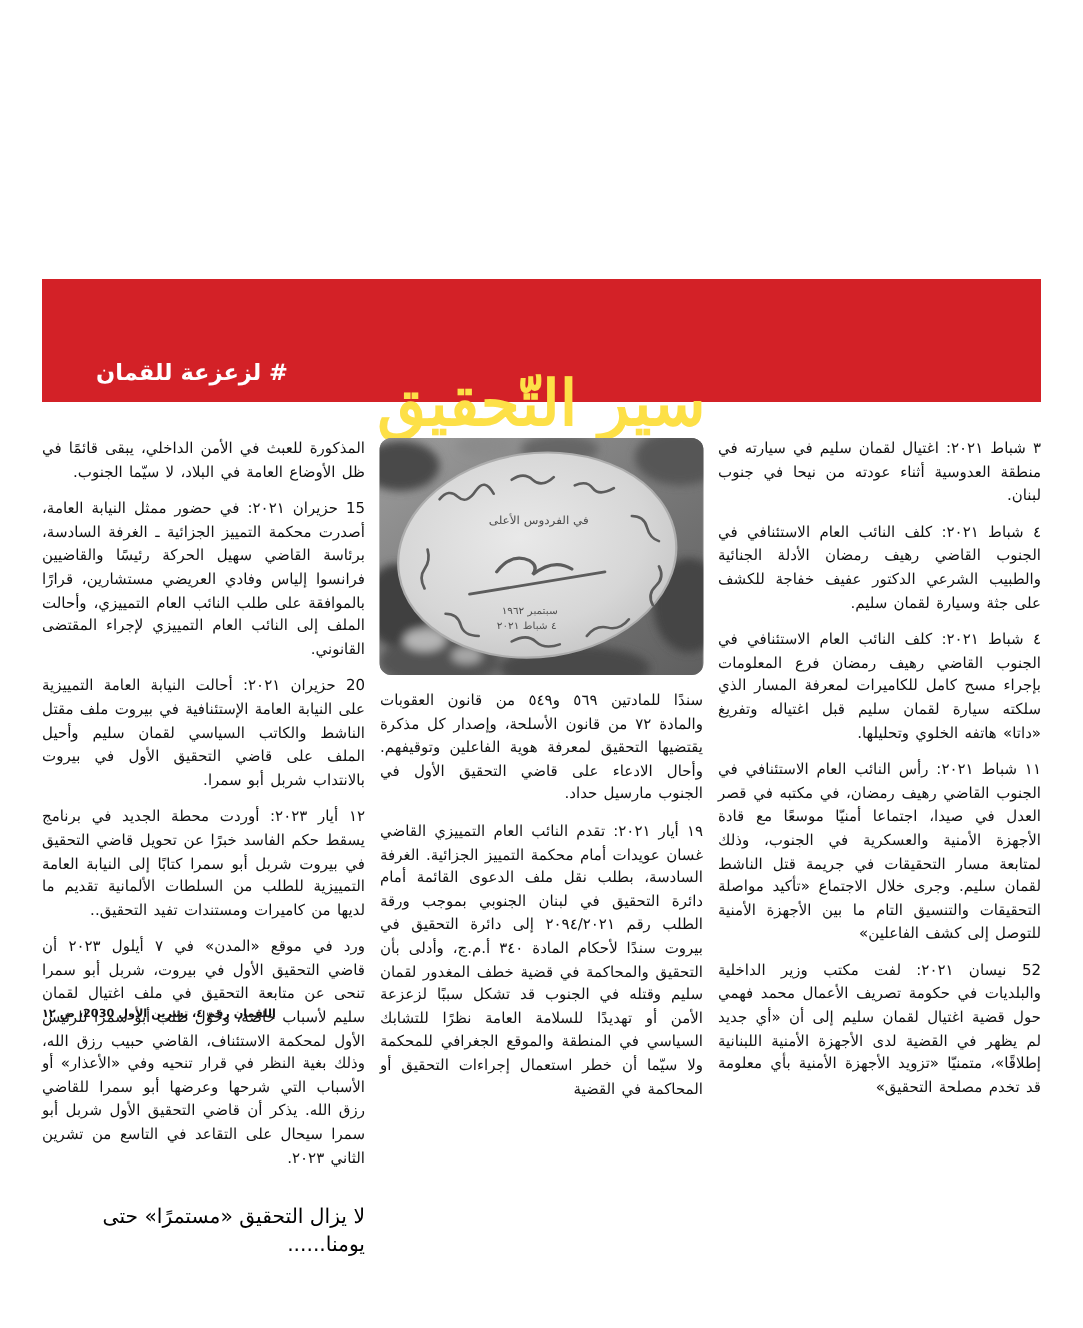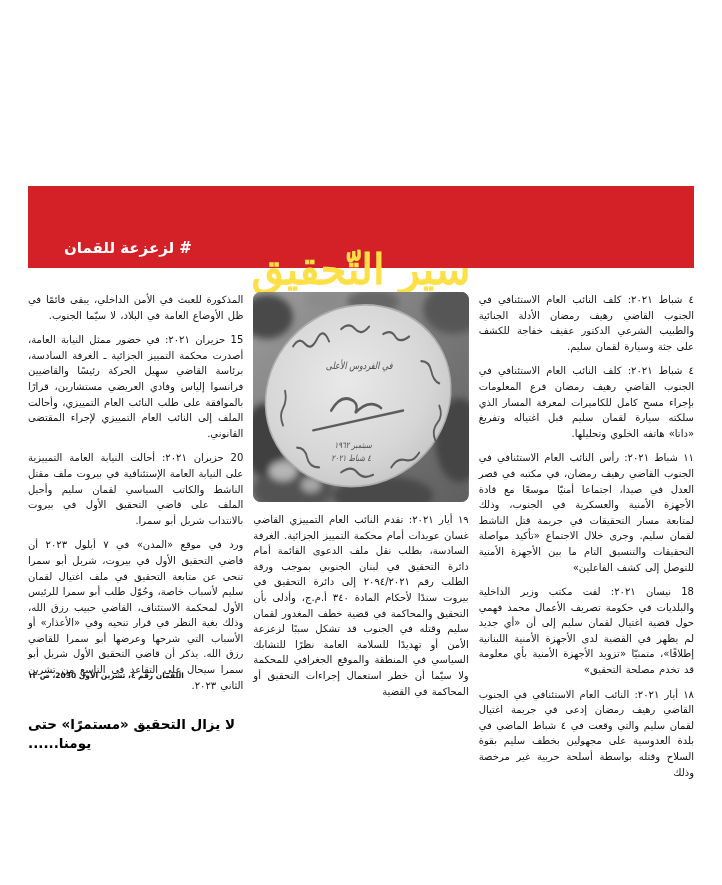--- a/index.html
+++ b/index.html
@@ -12,50 +12,50 @@
     font-family:"DejaVu Serif",serif;font-weight:bold;font-size:42px;color:#fde047;
     white-space:nowrap;letter-spacing:0px;margin-top:45px;}
   .banner-hashtag{position:absolute;bottom:11px;left:36px;color:#ffffff;
     font-size:15px;font-weight:bold;white-space:nowrap;}
 
   
   .columns{position:absolute;left:28px;top:292px;width:666px;display:flex;gap:10px;}
   .col{flex:1;min-width:0;}
   .para{font-size:10px;line-height:1.56;text-align:justify;color:#121212;
     margin:0 0 9px 0;word-spacing:1px;}
-  .closing{font-size:13.5px;line-height:1.4;font-weight:bold;color:#000;
-    text-align:left;margin-top:22px;}
+  .closing{font-size:13.5px;line-height:1.4;font-weight:normal;color:#000;
+    text-align:right;margin-top:22px;}
 
   
-  .photo{width:100%;height:210px;border-radius:8px;overflow:hidden;
-    margin:0 0 10px 0;background:#7c7c7c;font-style:italic;}
+  .photo{width:100%;height:158px;border-radius:8px;overflow:hidden;
+    margin:0 0 10px 0;background:#7c7c7c;}
   .photo svg{display:block;width:100%;height:100%;}
 
   
   .footer{position:absolute;left:28px;top:671px;font-size:7.5px;font-weight:bold;
     color:#111;white-space:nowrap;}
 </style>
 </head>
 <body>
 
 <div class="page">
 
   <div class="banner">
     <div class="banner-title">سير التّحقيق</div>
     <div class="banner-hashtag"># لزعزعة للقمان</div>
   </div>
 
   <div class="columns">
 
     <div class="col">
+      <p class="para">٣ شباط ٢٠٢١: اغتيال لقمان سليم في سيارته في منطقة العدوسية أثناء عودته من نيحا في جنوب لبنان.</p>
       <p class="para">٤ شباط ٢٠٢١: كلف النائب العام الاستئنافي في الجنوب القاضي رهيف رمضان الأدلة الجنائية والطبيب الشرعي الدكتور عفيف خفاجة للكشف على جثة وسيارة لقمان سليم.</p>
       <p class="para">٤ شباط ٢٠٢١: كلف النائب العام الاستئنافي في الجنوب القاضي رهيف رمضان فرع المعلومات بإجراء مسح كامل للكاميرات لمعرفة المسار الذي سلكته سيارة لقمان سليم قبل اغتياله وتفريغ «داتا» هاتفه الخلوي وتحليلها.</p>
       <p class="para">١١ شباط ٢٠٢١: رأس النائب العام الاستئنافي في الجنوب القاضي رهيف رمضان، في مكتبه في قصر العدل في صيدا، اجتماعا أمنيّا موسعًا مع قادة الأجهزة الأمنية والعسكرية في الجنوب، وذلك لمتابعة مسار التحقيقات في جريمة قتل الناشط لقمان سليم. وجرى خلال الاجتماع «تأكيد مواصلة التحقيقات والتنسيق التام ما بين الأجهزة الأمنية للتوصل إلى كشف الفاعلين»</p>
-      <p class="para">18 نيسان ٢٠٢١: لفت مكتب وزير الداخلية والبلديات في حكومة تصريف الأعمال محمد فهمي حول قضية اغتيال لقمان سليم إلى أن «أي جديد لم يظهر في القضية لدى الأجهزة الأمنية اللبنانية إطلاقًا»، متمنيّا «تزويد الأجهزة الأمنية بأي معلومة قد تخدم مصلحة التحقيق»</p>
-      <p class="para">١٨ أيار ٢٠٢١: النائب العام الاستئنافي في الجنوب القاضي رهيف رمضان إدعى في جريمة اغتيال لقمان سليم والتي وقعت في ٤ شباط الماضي في بلدة العدوسية على مجهولين بخطف سليم بقوة السلاح وقتله بواسطة أسلحة حربية غير مرخصة وذلك</p>
+      <p class="para">52 نيسان ٢٠٢١: لفت مكتب وزير الداخلية والبلديات في حكومة تصريف الأعمال محمد فهمي حول قضية اغتيال لقمان سليم إلى أن «أي جديد لم يظهر في القضية لدى الأجهزة الأمنية اللبنانية إطلاقًا»، متمنيّا «تزويد الأجهزة الأمنية بأي معلومة قد تخدم مصلحة التحقيق»</p>
     </div>
 
     <div class="col">
       <div class="photo">
         <svg viewBox="0 0 215 170" preserveAspectRatio="none">
           <defs>
             <radialGradient id="stoneGrad" cx="45%" cy="40%" r="75%">
               <stop offset="0%" stop-color="#e9e9e9"></stop>
               <stop offset="60%" stop-color="#d6d6d6"></stop>
               <stop offset="100%" stop-color="#bdbdbd"></stop>
@@ -104,27 +104,29 @@
             <path d="M60 112 L150 96" stroke-width="2"></path>
           </g>
 
           <g fill="#4c4c4c" font-size="8" text-anchor="middle" font-family="DejaVu Sans, sans-serif">
             <text x="106" y="62">في الفردوس الأعلى</text>
             <text x="100" y="126" font-size="7">سبتمبر ١٩٦٢</text>
             <text x="98" y="137" font-size="7">٤ شباط ٢٠٢١</text>
           </g>
         </svg>
       </div>
+      <p class="para">سندًا للمادتين ٥٦٩ و٥٤٩ من قانون العقوبات والمادة ٧٢ من قانون الأسلحة، وإصدار كل مذكرة يقتضيها التحقيق لمعرفة هوية الفاعلين وتوقيفهم. وأحال الادعاء على قاضي التحقيق الأول في الجنوب مارسيل حداد.</p>
       <p class="para">١٩ أيار ٢٠٢١: تقدم النائب العام التمييزي القاضي غسان عويدات أمام محكمة التمييز الجزائية. الغرفة السادسة، بطلب نقل ملف الدعوى القائمة أمام دائرة التحقيق في لبنان الجنوبي بموجب ورقة الطلب رقم ٢٠٩٤/٢٠٢١ إلى دائرة التحقيق في بيروت سندًا لأحكام المادة ٣٤٠ أ.م.ج، وأدلى بأن التحقيق والمحاكمة في قضية خطف المغدور لقمان سليم وقتله في الجنوب قد تشكل سببًا لزعزعة الأمن أو تهديدًا للسلامة العامة نظرًا للتشابك السياسي في المنطقة والموقع الجغرافي للمحكمة ولا سيّما أن خطر استعمال إجراءات التحقيق أو المحاكمة في القضية</p>
     </div>
 
     <div class="col">
       <p class="para">المذكورة للعبث في الأمن الداخلي، يبقى قائمًا في ظل الأوضاع العامة في البلاد، لا سيّما الجنوب.</p>
       <p class="para">15 حزيران ٢٠٢١: في حضور ممثل النيابة العامة، أصدرت محكمة التمييز الجزائية ـ الغرفة السادسة، برئاسة القاضي سهيل الحركة رئيسًا والقاضيين فرانسوا إلياس وفادي العريضي مستشارين، قرارًا بالموافقة على طلب النائب العام التمييزي، وأحالت الملف إلى النائب العام التمييزي لإجراء المقتضى القانوني.</p>
       <p class="para">20 حزيران ٢٠٢١: أحالت النيابة العامة التمييزية على النيابة العامة الإستئنافية في بيروت ملف مقتل الناشط والكاتب السياسي لقمان سليم وأحيل الملف على قاضي التحقيق الأول في بيروت بالانتداب شربل أبو سمرا.</p>
+      <p class="para">١٢ أيار ٢٠٢٣: أوردت محطة الجديد في برنامج يسقط حكم الفاسد خبرًا عن تحويل قاضي التحقيق في بيروت شربل أبو سمرا كتابًا إلى النيابة العامة التمييزية للطلب من السلطات الألمانية تقديم ما لديها من كاميرات ومستندات تفيد التحقيق..</p>
       <p class="para">ورد في موقع «المدن» في ٧ أيلول ٢٠٢٣ أن قاضي التحقيق الأول في بيروت، شربل أبو سمرا تنحى عن متابعة التحقيق في ملف اغتيال لقمان سليم لأسباب خاصة، وحُوّل طلب أبو سمرا للرئيس الأول لمحكمة الاستئناف، القاضي حبيب رزق الله، وذلك بغية النظر في قرار تنحيه وفي «الأعذار» أو الأسباب التي شرحها وعرضها أبو سمرا للقاضي رزق الله. يذكر أن قاضي التحقيق الأول شربل أبو سمرا سيحال على التقاعد في التاسع من تشرين الثاني ٢٠٢٣.</p>
       <p class="closing">لا يزال التحقيق «مستمرًا» حتى يومنا......</p>
     </div>
 
   </div>
 
   <div class="footer">اللقمان رقم ٤، تشرين الأول 2030، ص ١٢</div>
 
 </div>
 

